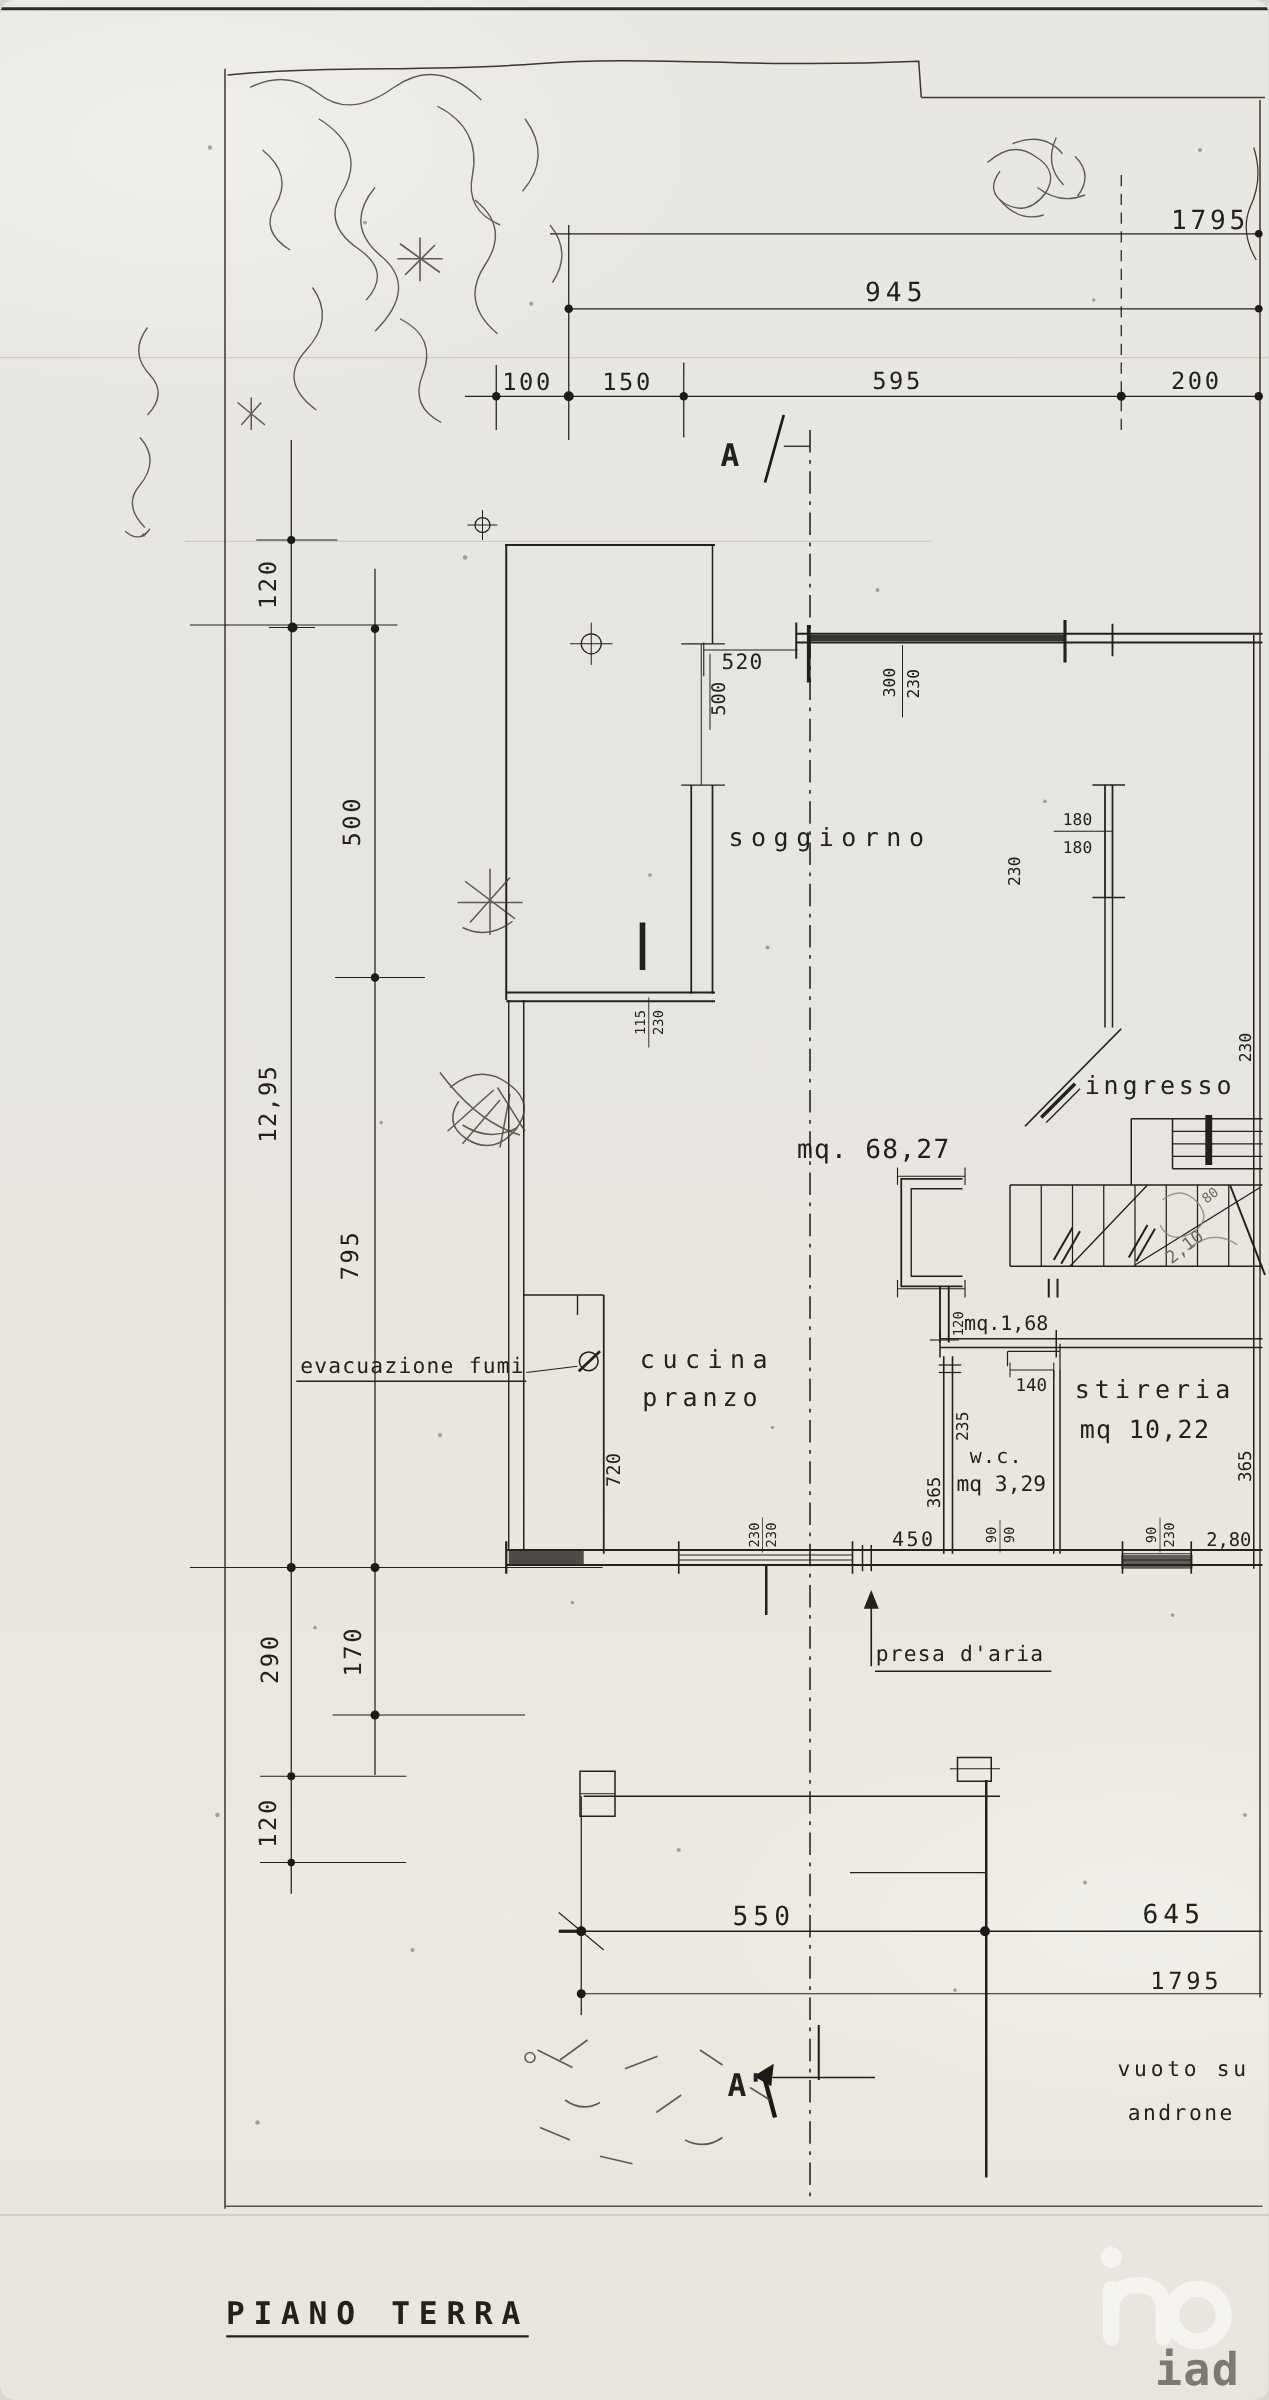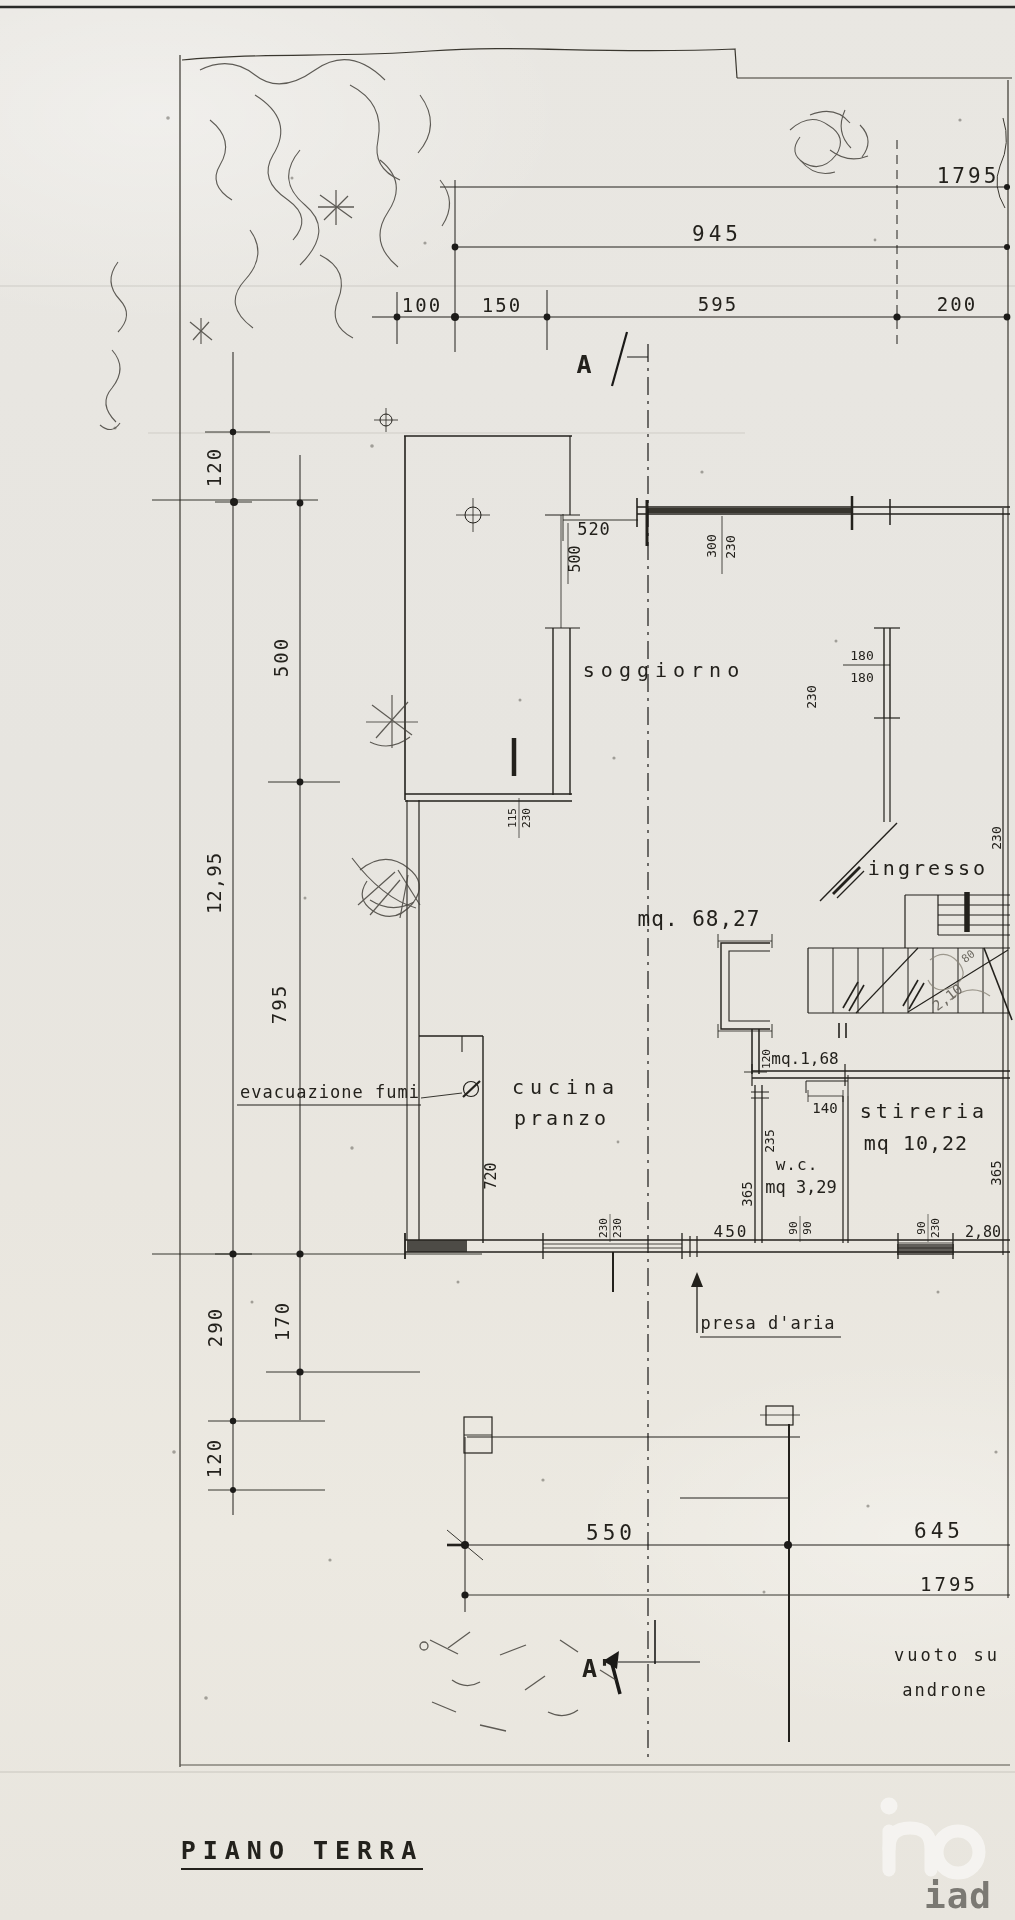--- a/index.html
+++ b/index.html
@@ -2,20 +2,21 @@
 <html><head>
 <meta charset="utf-8">
 <style>
   html,body{margin:0;padding:0;background:#d8d6d0;}
   .page{
     position:relative;width:1015px;height:1920px;overflow:hidden;
     background:
       radial-gradient(ellipse 600px 300px at 15% 6%, rgba(255,255,255,.35), transparent 70%),
       radial-gradient(ellipse 500px 260px at 90% 80%, rgba(255,255,255,.28), transparent 70%),
       linear-gradient(180deg,#e9e7e2 0%,#e7e5e0 40%,#e9e6df 62%,#ece9e1 80%,#e8e5de 100%);
+    border-radius: 12px;
   }
   svg{position:absolute;left:0;top:0;}
   svg text{font-family:"DejaVu Sans Mono","Liberation Mono",monospace;fill:#23211c;}
   .ink{stroke:#23211c;fill:none;}
   .soft{stroke:#3a372f;fill:none;}
   .pencil{stroke:#8a8578;fill:none;}
   .veg{stroke:#45423c;fill:none;opacity:.85;}
   .ptext{fill:#6e6a62;}
 </style>
 </head>

